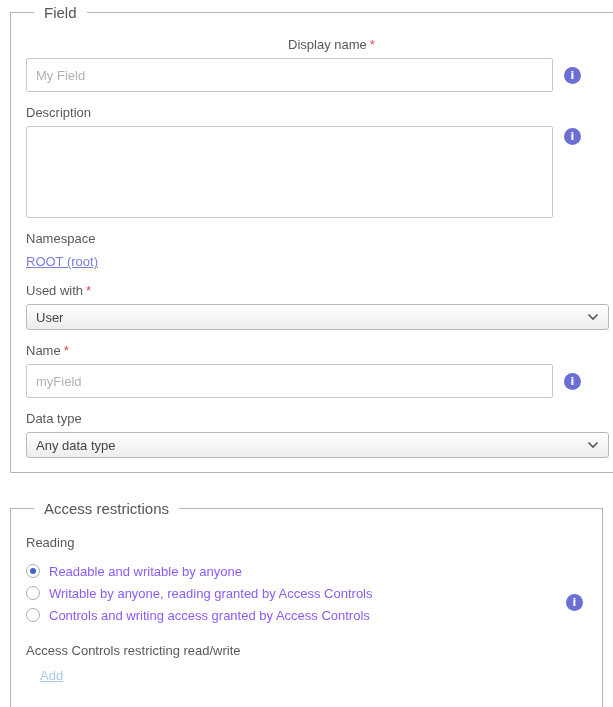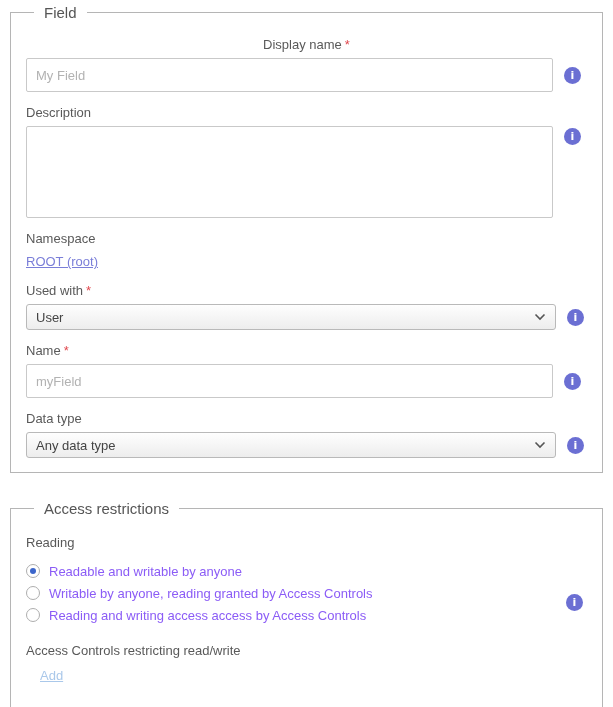--- a/index.html
+++ b/index.html
@@ -39,21 +39,21 @@
   }
   .text-input::placeholder, .textarea::placeholder { color:#b2b2b2; opacity:1; }
   .textarea {
     width:527px; height:92px; resize:none;
     border:1px solid #c9c9c9; border-radius:2px;
     padding:5px 9px; font-size:13px; color:#444444;
     font-family:"Liberation Sans", sans-serif;
     outline:none; background:#ffffff;
   }
   .select-box {
-    width:530px; height:26px;
+    width:583px; height:26px;
     border:1px solid #b9b9b9; border-radius:3px;
     background:linear-gradient(#fefefe,#ededed);
     display:flex; align-items:center;
     padding:0 9px; font-size:13px; color:#444444;
     cursor:pointer;
   }
   .chevron { margin-left:auto; display:flex; align-items:center; }
   .info-badge {
     width:17px; height:17px; min-width:17px;
     border-radius:50%;
@@ -154,20 +154,20 @@
     <div class="radio-row">
       <span class="radio checked"></span>
       <span class="radio-label">Readable and writable by anyone</span>
     </div>
     <div class="radio-row">
       <span class="radio"></span>
       <span class="radio-label">Writable by anyone, reading granted by Access Controls</span>
     </div>
     <div class="radio-row">
       <span class="radio"></span>
-      <span class="radio-label">Reading and writing access access by Access Controls</span>
+      <span class="radio-label">Controls and writing access granted by Access Controls</span>
     </div>
     <span class="info-badge">i</span>
   </div>
 
   <span class="section-label ac-label">Access Controls restricting read/write</span>
   <a class="link-add">Add</a>
 </fieldset>
 
 </body></html>

